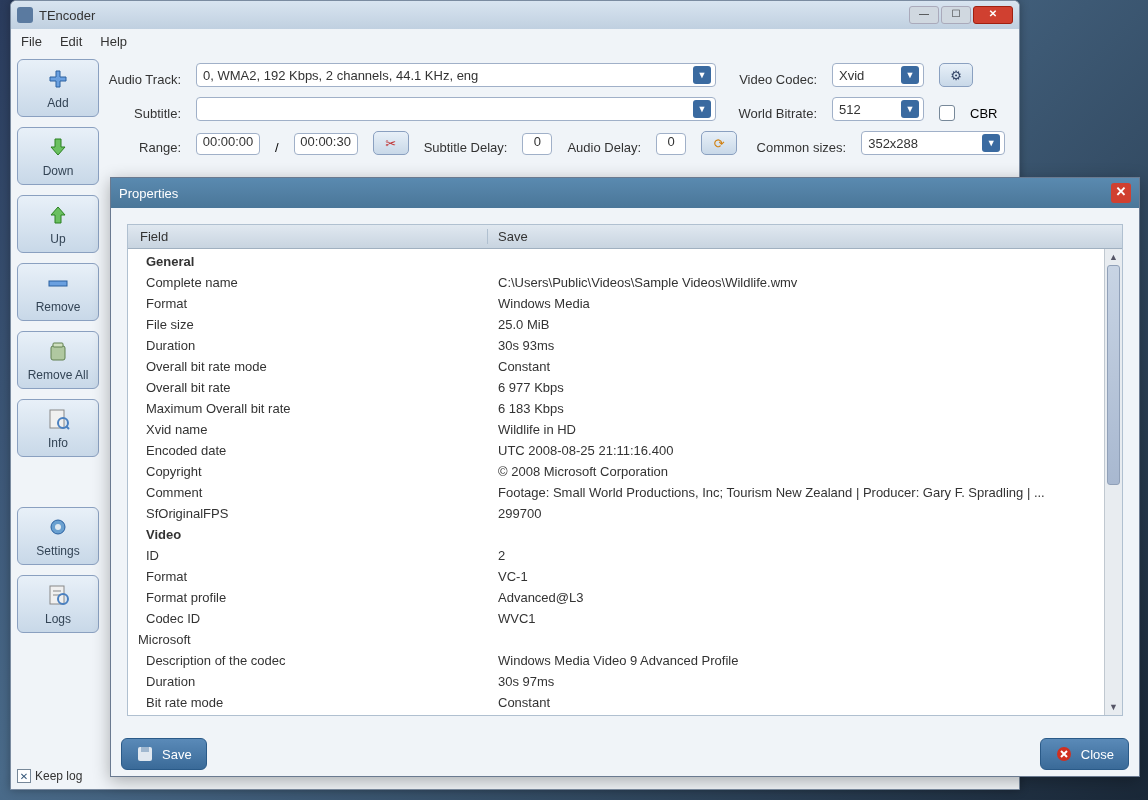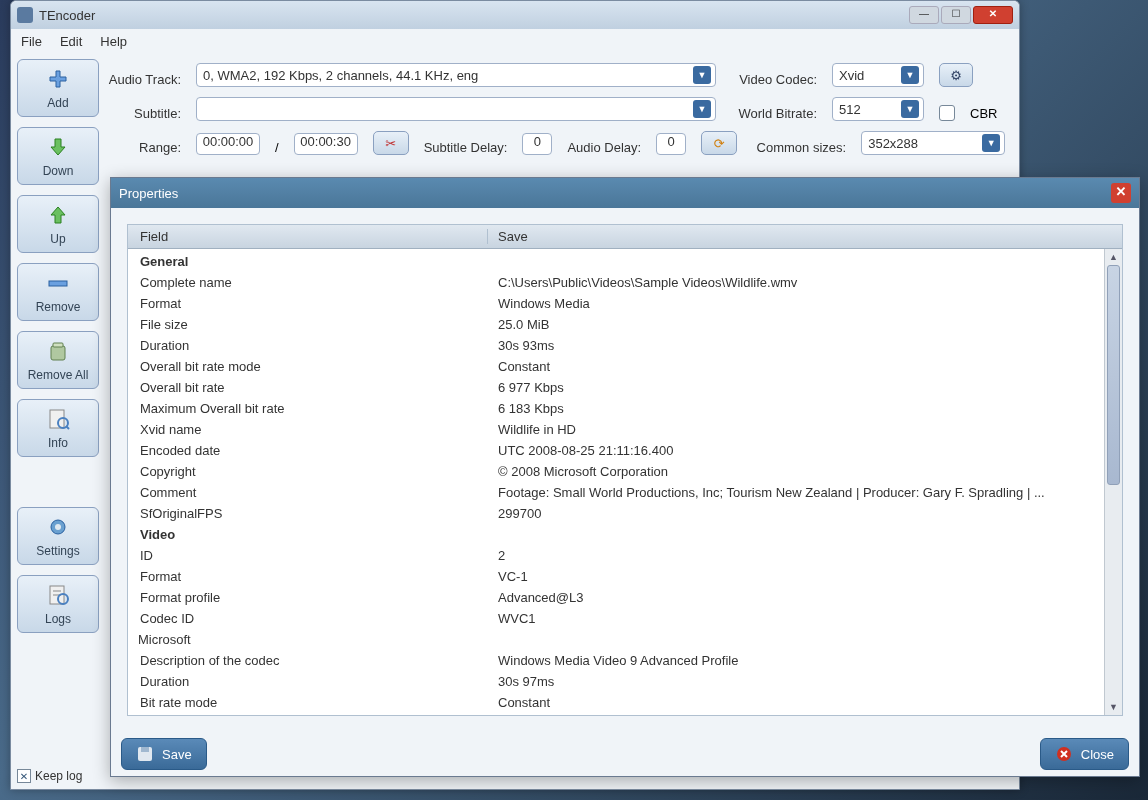--- a/index.html
+++ b/index.html
@@ -239,21 +239,21 @@
   flex: 1;
   overflow: hidden;
   padding: 2px 0;
 }
 .row {
   display: flex;
   height: 21px;
   align-items: center;
   color: #333;
 }
-.row .f { width: 360px; padding-left: 12px; white-space: nowrap; overflow: hidden; }
+.row .f { width: 360px; padding-left: 18px; white-space: nowrap; overflow: hidden; }
 .row .v { flex: 1; padding-left: 10px; white-space: nowrap; overflow: hidden; }
 .row.section .f { font-weight: bold; }
 .scrollbar {
   width: 18px;
   background: #e8ecf0;
   border-left: 1px solid #c0c8d0;
   position: relative;
 }
 .scroll-up, .scroll-dn {
   height: 16px;

